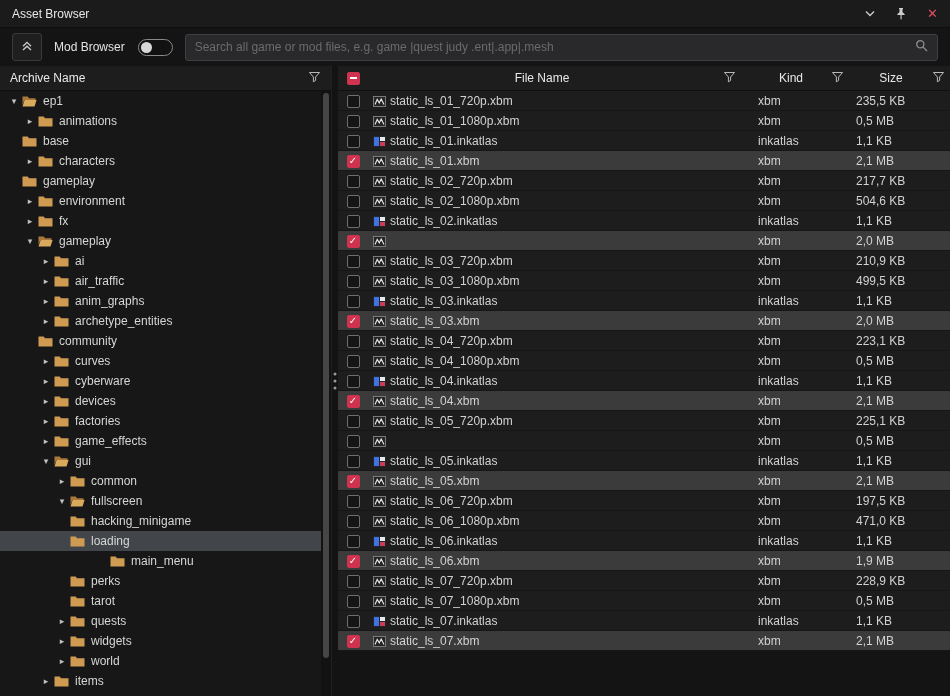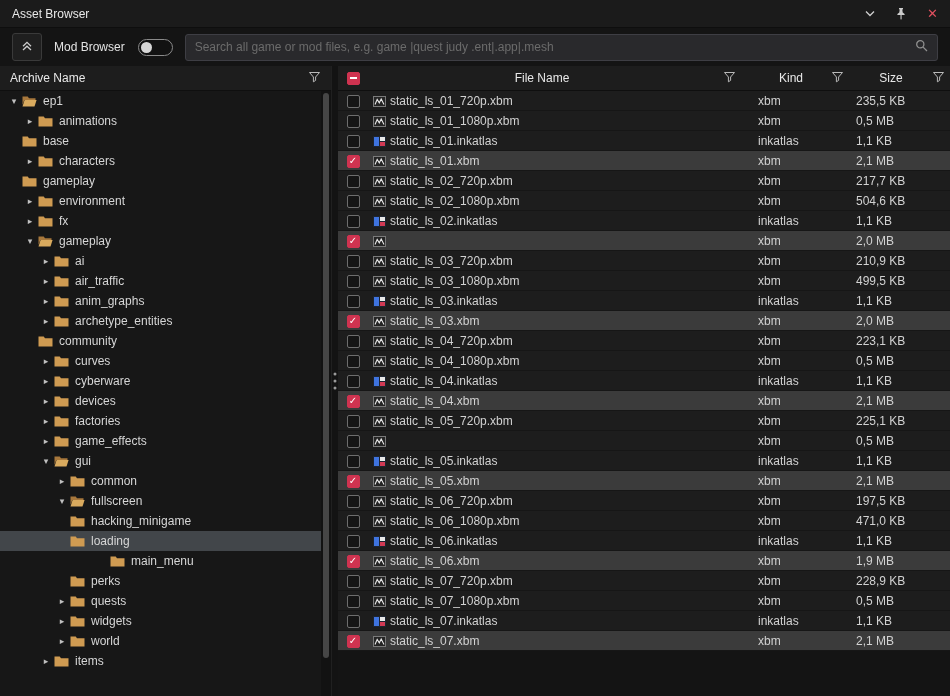--- a/index.html
+++ b/index.html
@@ -368,20 +368,28 @@
               <span>main_menu</span>
             </div>
             <div class="tree-row" style="padding-left: 70px;">
               <span class="folder-ic">
                 <svg width="15" height="12" viewBox="0 0 15 12">
                   <path d="M.5 1.5 h5.2 l1.3 1.7 h7.5 v8.3 H.5 z" fill="#cf9b52"></path>
                 </svg>
               </span>
               <span>perks</span>
             </div>
+            <div class="tree-row" style="padding-left: 70px;">
+              <span class="folder-ic">
+                <svg width="15" height="12" viewBox="0 0 15 12">
+                  <path d="M.5 1.5 h5.2 l1.3 1.7 h7.5 v8.3 H.5 z" fill="#cf9b52"></path>
+                </svg>
+              </span>
+              <span>tarot</span>
+            </div>
             <div class="tree-row" style="padding-left: 54px;">
               <span class="expander">▸</span>
               <span class="folder-ic">
                 <svg width="15" height="12" viewBox="0 0 15 12">
                   <path d="M.5 1.5 h5.2 l1.3 1.7 h7.5 v8.3 H.5 z" fill="#cf9b52"></path>
                 </svg>
               </span>
               <span>quests</span>
             </div>
             <div class="tree-row" style="padding-left: 54px;">

